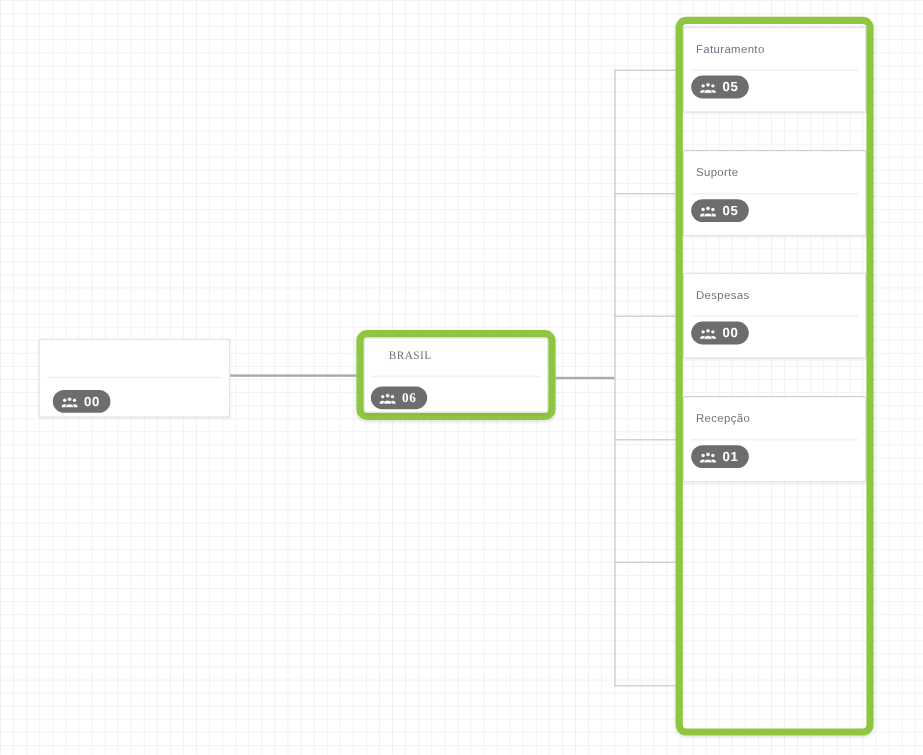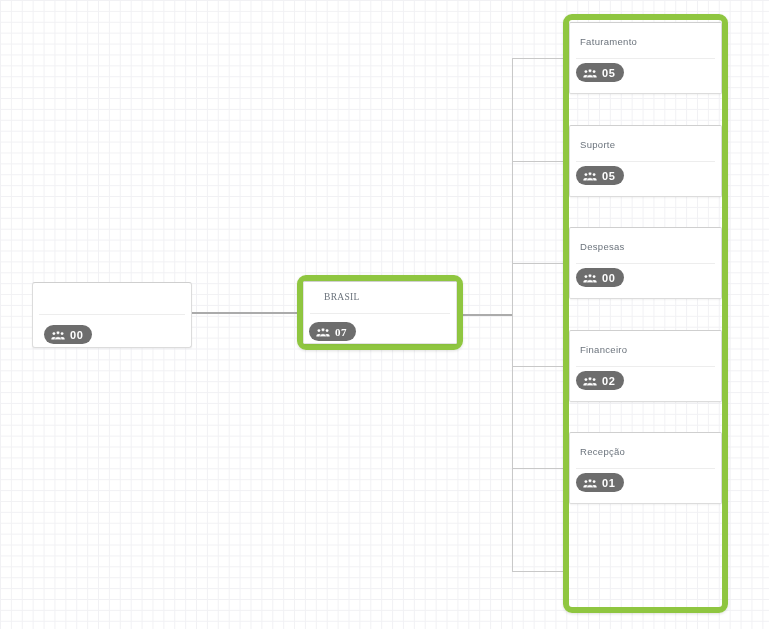--- a/index.html
+++ b/index.html
@@ -113,21 +113,21 @@
         <span class="bicon">
           <svg width="14" height="10" viewBox="0 0 24 17" fill="#ffffff" xmlns="http://www.w3.org/2000/svg">
             <circle cx="5" cy="6" r="2.4"></circle>
               <path d="M0.5 16 a4.5 4.2 0 0 1 9 0 z"></path>
             <circle cx="19" cy="6" r="2.4"></circle>
               <path d="M14.5 16 a4.5 4.2 0 0 1 9 0 z"></path>
             <circle cx="12" cy="4.6" r="3" stroke="#6d6d6d" stroke-width="1"></circle>
             <path d="M6.2 16.5 a5.8 5.2 0 0 1 11.6 0 z" stroke="#6d6d6d" stroke-width="1"></path>
           </svg>
         </span>
-        <span>07</span>
+        <span>06</span>
       </div>
     </div>
   </div>
 
   <div class="green-frame children-frame">
 
     <div class="node-card n-child">
       <div class="node-title">Faturamento</div>
       <div class="divider"></div>
       <div class="badge">
@@ -175,37 +175,20 @@
             <circle cx="19" cy="6" r="2.4"></circle>
               <path d="M14.5 16 a4.5 4.2 0 0 1 9 0 z"></path>
             <circle cx="12" cy="4.6" r="3" stroke="#6d6d6d" stroke-width="1"></circle>
             <path d="M6.2 16.5 a5.8 5.2 0 0 1 11.6 0 z" stroke="#6d6d6d" stroke-width="1"></path>
           </svg>
         </span>
         <span>00</span>
       </div>
     </div>
 
-    <div class="node-card n-child">
-      <div class="node-title">Financeiro</div>
-      <div class="divider"></div>
-      <div class="badge">
-        <span class="bicon">
-          <svg width="14" height="10" viewBox="0 0 24 17" fill="#ffffff" xmlns="http://www.w3.org/2000/svg">
-            <circle cx="5" cy="6" r="2.4"></circle>
-              <path d="M0.5 16 a4.5 4.2 0 0 1 9 0 z"></path>
-            <circle cx="19" cy="6" r="2.4"></circle>
-              <path d="M14.5 16 a4.5 4.2 0 0 1 9 0 z"></path>
-            <circle cx="12" cy="4.6" r="3" stroke="#6d6d6d" stroke-width="1"></circle>
-            <path d="M6.2 16.5 a5.8 5.2 0 0 1 11.6 0 z" stroke="#6d6d6d" stroke-width="1"></path>
-          </svg>
-        </span>
-        <span>02</span>
-      </div>
-    </div>
 
     <div class="node-card n-child">
       <div class="node-title">Recepção</div>
       <div class="divider"></div>
       <div class="badge">
         <span class="bicon">
           <svg width="14" height="10" viewBox="0 0 24 17" fill="#ffffff" xmlns="http://www.w3.org/2000/svg">
             <circle cx="5" cy="6" r="2.4"></circle>
               <path d="M0.5 16 a4.5 4.2 0 0 1 9 0 z"></path>
             <circle cx="19" cy="6" r="2.4"></circle>

